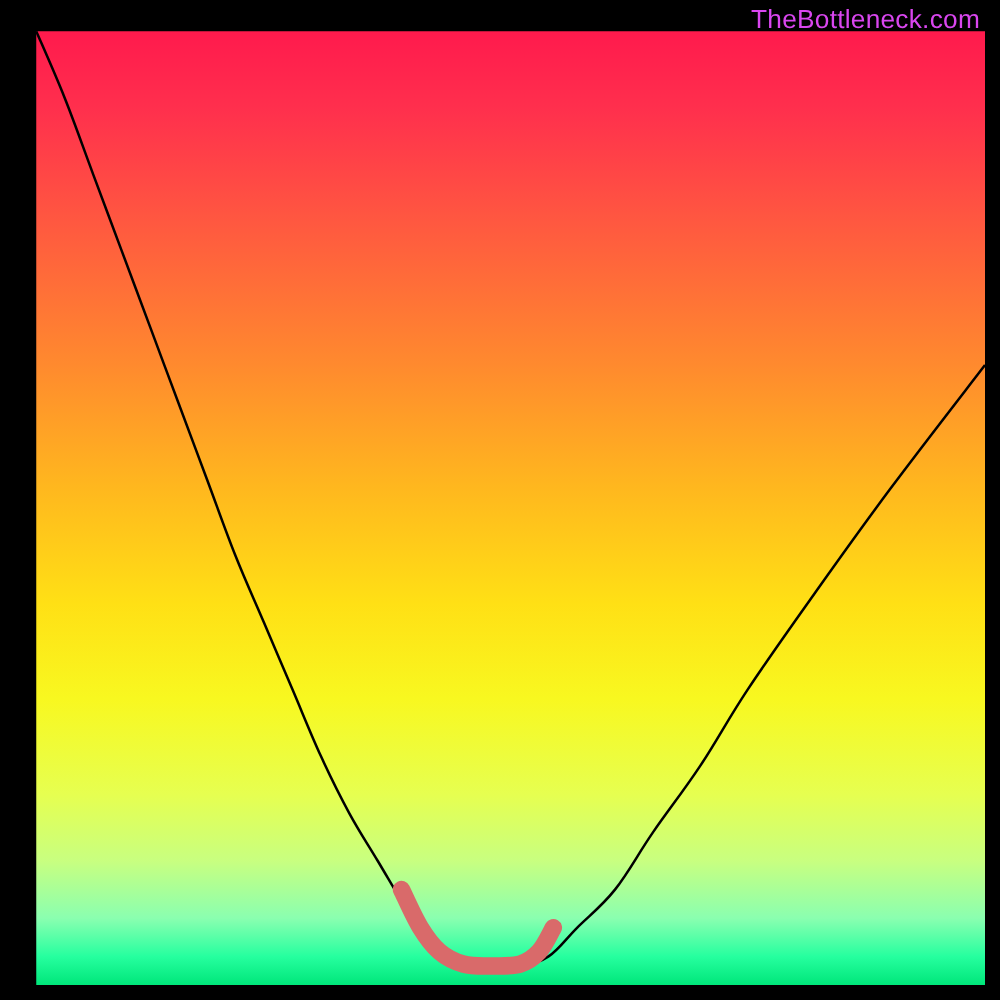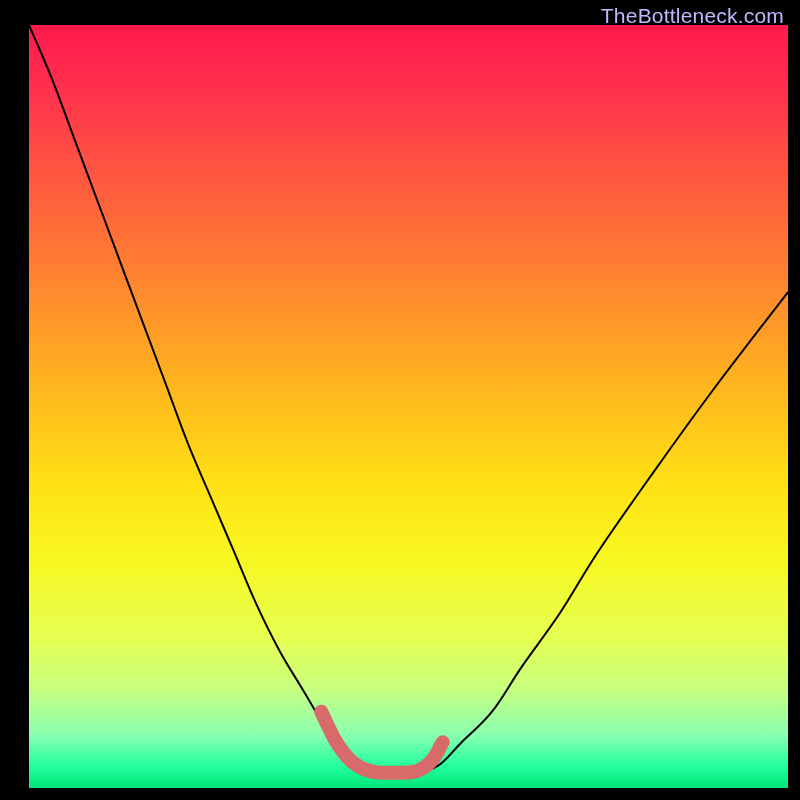--- a/index.html
+++ b/index.html
@@ -29,21 +29,21 @@
       #f8f820 70%,
       #e6ff50 80%,
       #c8ff80 87%,
       #8affb0 93%,
       #26ff9f 97%,
       #00e67a 100%
     );
   }
   .watermark {
     position: absolute;
-    color: #c4b5fd;
+    color: #d946ef;
     font-weight: 500;
     letter-spacing: 0.2px;
     user-select: none;
   }
   svg.curves {
     position: absolute;
     top: 0; left: 0;
   }
 </style>
 </head>

